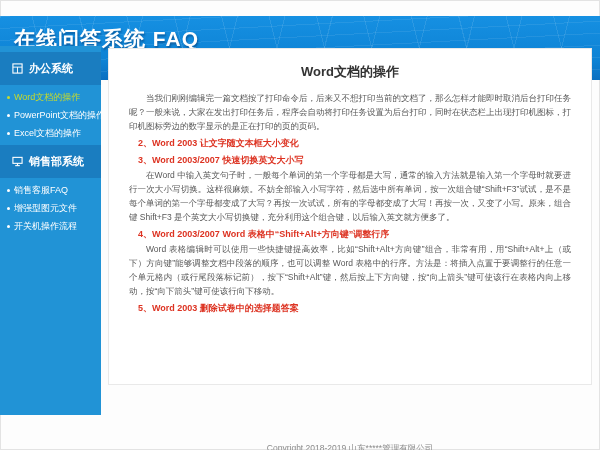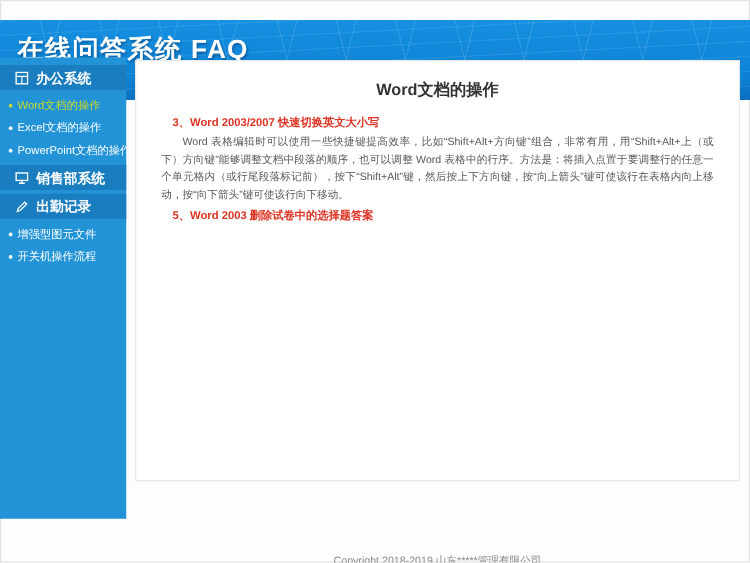--- a/index.html
+++ b/index.html
@@ -24,21 +24,21 @@
     position:absolute; left:14px; top:9px;
     color:#ffffff; font-size:21px; font-weight:bold; letter-spacing:1px;
     text-shadow:1px 2px 2px rgba(0,40,90,.45);
   }
   
   .sidebar {
     position:absolute; left:0; top:46px; width:101px; height:369px;
     background:#2193d6; padding-top:3px;
   }
   .side-section {
-    height:20px; margin:3px 0; padding-left:12px;
+    height:33px; margin:3px 0; padding-left:12px;
     background:#1a7dc0;
     display:flex; align-items:center; gap:6px;
     color:#ffffff; font-size:11px; font-weight:bold;
     cursor:pointer; white-space:nowrap; overflow:hidden;
   }
   .side-section svg { flex:0 0 auto; }
   .side-item {
     height:18px; padding-left:7px;
     display:flex; align-items:center; gap:4px;
     color:#ffffff; font-size:9px;
@@ -91,72 +91,74 @@
     <span>办公系统</span>
   </div>
 
   <div class="side-item active">
     <span class="dot"></span>
     <span>Word文档的操作</span>
   </div>
 
   <div class="side-item">
     <span class="dot"></span>
-    <span>Excel文档的操作</span>
+    <span>PowerPoint文档的操作</span>
   </div>
 
   <div class="side-item">
     <span class="dot"></span>
-    <span>PowerPoint文档的操作</span>
+    <span>Excel文档的操作</span>
   </div>
 
   <div class="side-section">
     <svg width="11" height="11" viewBox="0 0 12 12">
         <rect x="1" y="1.5" width="10" height="6.5" fill="none" stroke="#fff" stroke-width="1.2"></rect>
         <line x1="6" y1="8" x2="6" y2="10" stroke="#fff" stroke-width="1.2"></line>
         <line x1="3.5" y1="10.5" x2="8.5" y2="10.5" stroke="#fff" stroke-width="1.2"></line>
       </svg>
     <span>销售部系统</span>
   </div>
 
+  <div class="side-item">
+    <span class="dot"></span>
+    <span>销售客服FAQ</span>
+  </div>
 
-  <div class="side-section">
-    <svg width="11" height="11" viewBox="0 0 12 12">
-        <path d="M2 10 L2.8 7.5 L8.5 1.8 L10.2 3.5 L4.5 9.2 Z" fill="none" stroke="#fff" stroke-width="1.1"></path>
-      </svg>
-    <span>出勤记录</span>
-  </div>
 
   <div class="side-item">
     <span class="dot"></span>
     <span>增强型图元文件</span>
   </div>
 
 
   <div class="side-item">
     <span class="dot"></span>
     <span>开关机操作流程</span>
   </div>
 
 </div>
 
 <div class="panel">
   <div class="panel-title">Word文档的操作</div>
 
   <div>
+    <div class="faq-body">当我们刚刚编辑完一篇文档按了打印命令后，后来又不想打印当前的文档了，那么怎样才能即时取消后台打印任务呢？一般来说，大家在发出打印任务后，程序会自动将打印任务设置为后台打印，同时在状态栏上出现打印机图标，打印机图标旁边的数字显示的是正在打印的页的页码。</div>
   </div>
 
   <div>
+    <div class="faq-heading">2、Word 2003 让文字随文本框大小变化</div>
   </div>
 
   <div>
     <div class="faq-heading">3、Word 2003/2007 快速切换英文大小写</div>
+    <div class="faq-body">在Word 中输入英文句子时，一般每个单词的第一个字母都是大写，通常的输入方法就是输入第一个字母时就要进行一次大小写切换。这样很麻烦。不妨全部输入小写字符，然后选中所有单词，按一次组合键“Shift+F3”试试，是不是每个单词的第一个字母都变成了大写？再按一次试试，所有的字母都变成了大写！再按一次，又变了小写。原来，组合键 Shift+F3 是个英文大小写切换键，充分利用这个组合键，以后输入英文就方便多了。</div>
   </div>
 
   <div>
+    <div class="faq-heading">4、Word 2003/2007 Word 表格中“Shift+Alt+方向键”调整行序</div>
     <div class="faq-body">Word 表格编辑时可以使用一些快捷键提高效率，比如“Shift+Alt+方向键”组合，非常有用，用“Shift+Alt+上（或下）方向键”能够调整文档中段落的顺序，也可以调整 Word 表格中的行序。方法是：将插入点置于要调整行的任意一个单元格内（或行尾段落标记前），按下“Shift+Alt”键，然后按上下方向键，按“向上箭头”键可使该行在表格内向上移动，按“向下箭头”键可使该行向下移动。</div>
   </div>
 
   <div>
     <div class="faq-heading">5、Word 2003 删除试卷中的选择题答案</div>
 
   </div>
 </div>
 
 <div class="footer">Copyright 2018-2019 山东*****管理有限公司</div>

